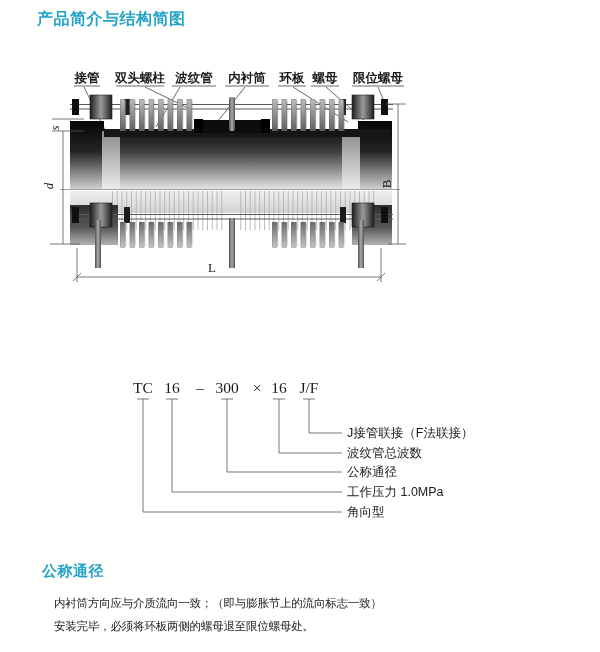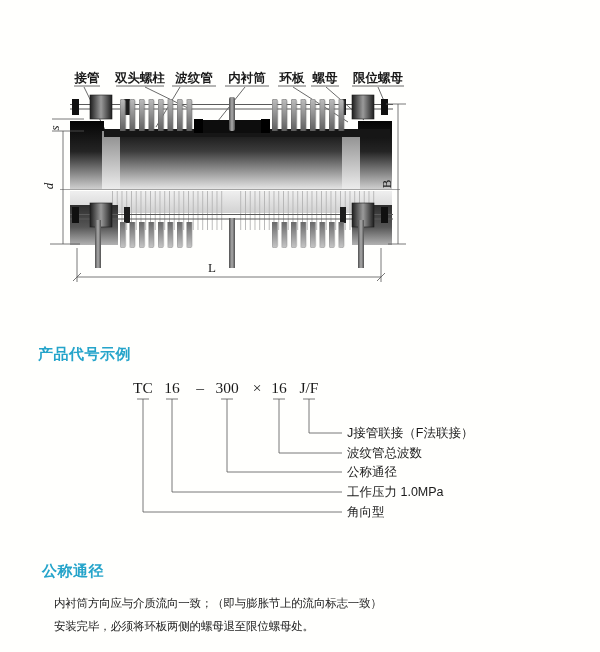--- a/index.html
+++ b/index.html
@@ -22,20 +22,21 @@
   .callout{font-size:12.5px;font-weight:500;}
   .thin{stroke:#555;stroke-width:.8;fill:none;}
   .leader{stroke:#444;stroke-width:.8;fill:none;}
   .rod{stroke:#5a5a5a;stroke-width:1.1;fill:none;}
 </style>
 </head>
 <body>
 
 <div class="page">
 
+  <div id="title-intro" class="sec-title">产品简介与结构简图</div>
 
   <svg width="600" height="652" viewBox="0 0 600 652">
     <defs>
       <linearGradient id="gradBody" x1="0" y1="0" x2="0" y2="1">
         <stop offset="0%" stop-color="#141414"></stop>
           <stop offset="35%" stop-color="#3c3c3c"></stop>
         <stop offset="72%" stop-color="#9c9c9c"></stop>
           <stop offset="100%" stop-color="#e4e4e4"></stop>
       </linearGradient>
       <linearGradient id="gradPipe" x1="0" y1="0" x2="0" y2="1">
@@ -192,19 +193,18 @@
       <g>
         <text class="callout" x="347" y="437">J接管联接（F法联接）</text>
         <text class="callout" x="347" y="457">波纹管总波数</text>
         <text class="callout" x="347" y="476">公称通径</text>
         <text class="callout" x="347" y="496">工作压力 1.0MPa</text>
         <text class="callout" x="347" y="516">角向型</text>
       </g>
     </g>
   </svg>
 
-  <div id="title-code" class="sec-title">产品代号示例</div>
 
   <div id="title-install" class="sec-title">公称通径</div>
   <div id="install-1" class="install-line">内衬筒方向应与介质流向一致；（即与膨胀节上的流向标志一致）</div>
   <div id="install-2" class="install-line">安装完毕，必须将环板两侧的螺母退至限位螺母处。</div>
 
 </div>
 
 </body></html>

